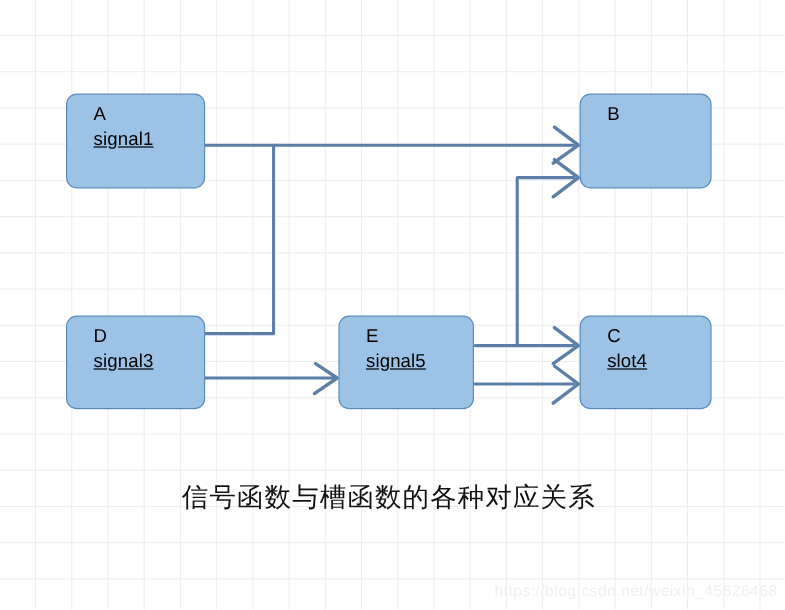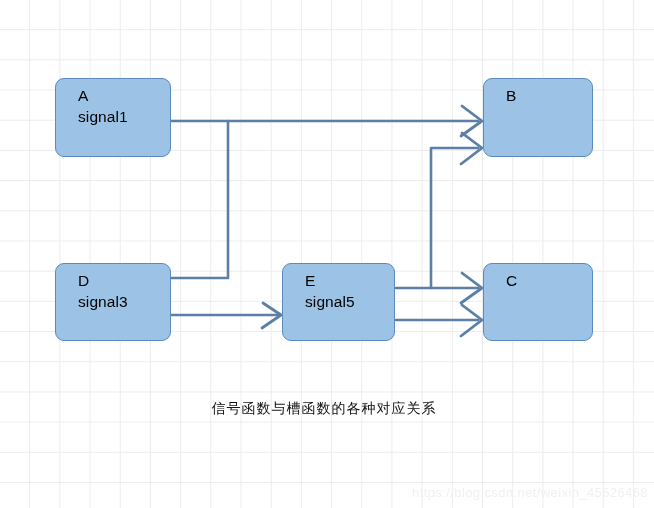--- a/index.html
+++ b/index.html
@@ -24,26 +24,26 @@
     background:#9cc3e5;
     border:1px solid #5b8bbd;
     border-radius:9px;
     padding:7px 0 0 22px;
     color:#000;
     font-size:15.5px;
     line-height:20.5px;
     letter-spacing:0.1px;
   }
   .node .ttl{display:block;}
-  .node .sig{display:block;}
+  .node .sig{display:block;text-decoration:underline;}
   #caption{
     position:absolute;
     left:0;top:400px;width:648px;
     text-align:center;
-    font-size:14px;
+    font-size:22px;
     color:#111;
     font-family:"DejaVu Sans","Liberation Sans",sans-serif;
     letter-spacing:1px;
   }
   #watermark{
     position:absolute;
     right:6px;bottom:8px;
     font-size:13px;
     color:#f0f0f0;
     letter-spacing:0.4px;
@@ -99,19 +99,20 @@
     <span class="sig">signal3</span>
   </div>
 
   <div class="node" style="left:282px;top:263px;width:113px;height:78px;">
     <span class="ttl">E</span>
     <span class="sig">signal5</span>
   </div>
 
   <div class="node" style="left:483px;top:263px;width:110px;height:78px;">
     <span class="ttl">C</span>
+    <span class="sig">slot4</span>
   </div>
 
   <div id="caption">信号函数与槽函数的各种对应关系</div>
 
   <div id="watermark">https://blog.csdn.net/weixin_45626468</div>
 
 </div>
 
 </body></html>

